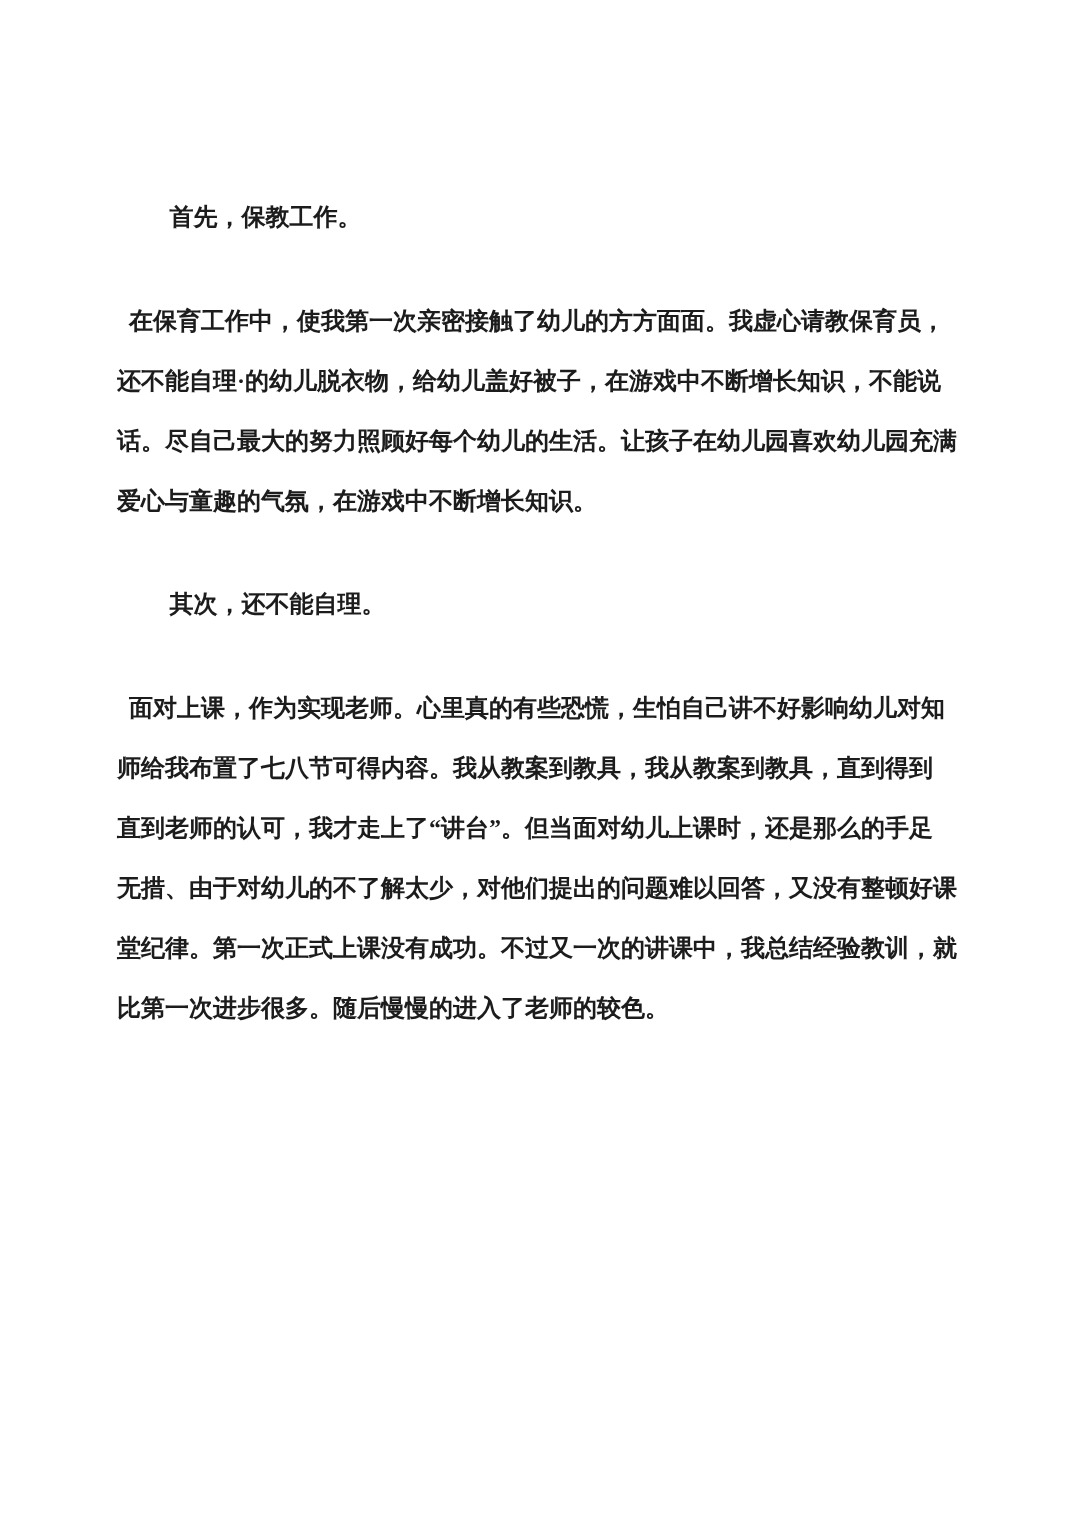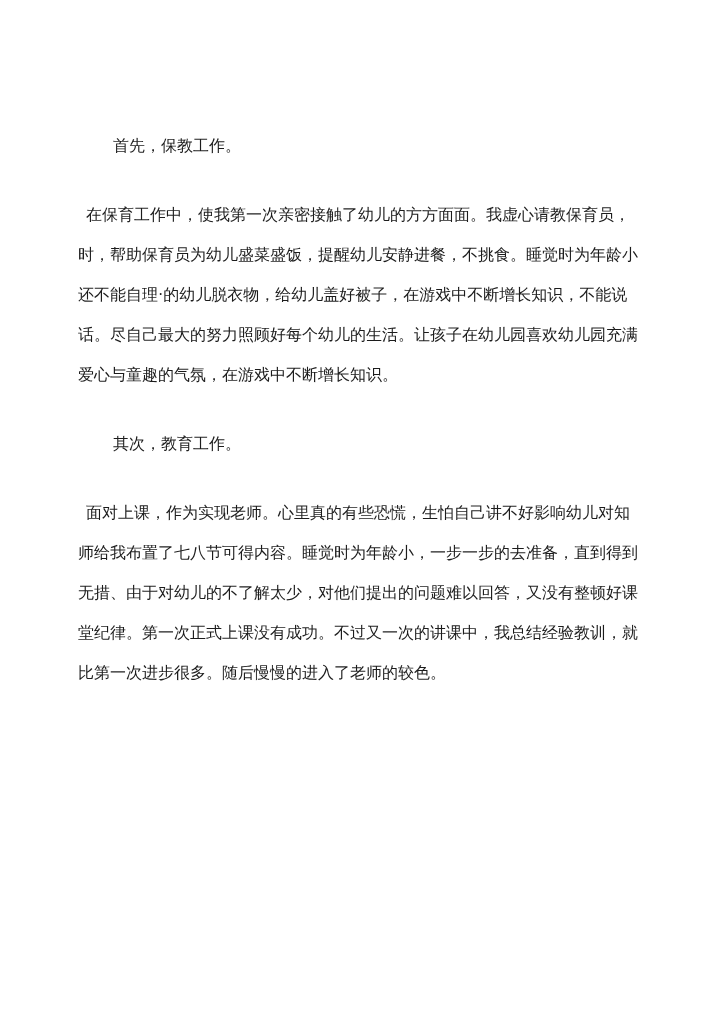--- a/index.html
+++ b/index.html
@@ -15,20 +15,21 @@
   .page {
     box-sizing: border-box;
     width: 721px;
     height: 1020px;
     background: #ffffff;
     padding: 126px 80px 0 78px;
     overflow: hidden;
   }
   .block {
     margin: 0 16px 29px 0;
+    font-weight: bold;
   }
   .heading-line,
   .para-line {
     font-size: 16px;
     line-height: 40px;
     color: #1c1c1c;
     white-space: nowrap;
     letter-spacing: 0;
   }
   .heading-line {
@@ -42,29 +43,29 @@
 </head>
 <body>
 
 <div class="page">
   <div id="doc">
       <div class="block">
         <div class="heading-line">首先，保教工作。</div>
       </div>
       <div class="block">
         <div class="para-line first">在保育工作中，使我第一次亲密接触了幼儿的方方面面。我虚心请教保育员，</div>
-        <div class="para-line">时，帮助保育员为幼儿盛菜盛饭，提醒幼儿安静进餐，不挑食。睡觉时为年龄小</div>
         <div class="para-line">还不能自理·的幼儿脱衣物，给幼儿盖好被子，在游戏中不断增长知识，不能说</div>
         <div class="para-line">话。尽自己最大的努力照顾好每个幼儿的生活。让孩子在幼儿园喜欢幼儿园充满</div>
         <div class="para-line">爱心与童趣的气氛，在游戏中不断增长知识。</div>
       </div>
       <div class="block">
-        <div class="heading-line">其次，教育工作。</div>
+        <div class="heading-line">其次，还不能自理。</div>
       </div>
       <div class="block">
         <div class="para-line first">面对上课，作为实现老师。心里真的有些恐慌，生怕自己讲不好影响幼儿对知</div>
-        <div class="para-line">师给我布置了七八节可得内容。睡觉时为年龄小，一步一步的去准备，直到得到</div>
+        <div class="para-line">师给我布置了七八节可得内容。我从教案到教具，我从教案到教具，直到得到</div>
+        <div class="para-line">直到老师的认可，我才走上了“讲台”。但当面对幼儿上课时，还是那么的手足</div>
         <div class="para-line">无措、由于对幼儿的不了解太少，对他们提出的问题难以回答，又没有整顿好课</div>
         <div class="para-line">堂纪律。第一次正式上课没有成功。不过又一次的讲课中，我总结经验教训，就</div>
         <div class="para-line">比第一次进步很多。随后慢慢的进入了老师的较色。</div>
       </div>
     </div>
 </div>
 
 </body></html>

